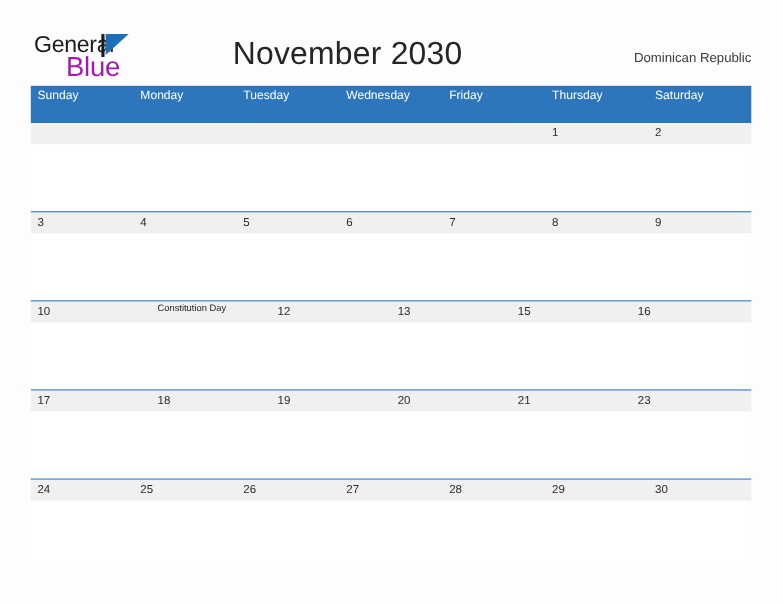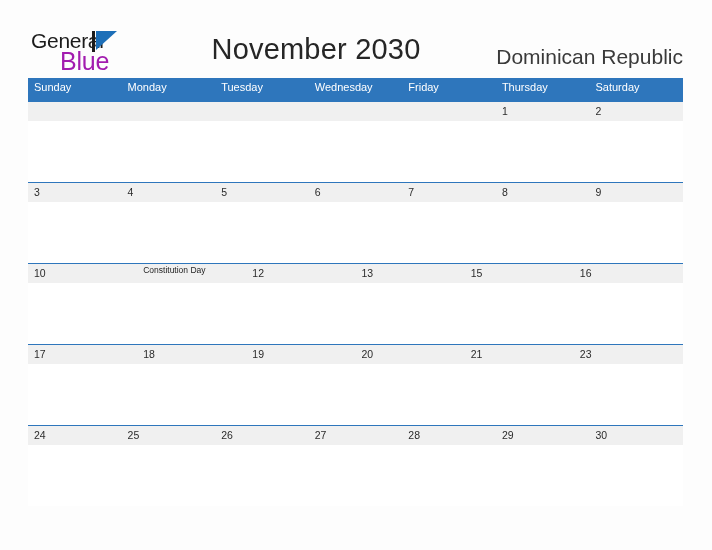--- a/index.html
+++ b/index.html
@@ -79,37 +79,37 @@
     font-size: 29px;
     font-weight: normal;
     color: #262626;
     letter-spacing: 0.2px;
   }
 
   .country {
     position: absolute;
     right: 29px;
     top: 45px;
-    font-size: 21px;
+    font-size: 12px;
     color: #3a3a3a;
     text-align: right;
   }
 
   
   .calendar {
     position: absolute;
     left: 28px;
     top: 78px;
     width: 655px;
   }
 
   .weekdays {
     display: flex;
     background: #2e76bc;
-    height: 24px;
+    height: 34px;
   }
   .weekday {
     flex: 1 1 0;
     color: #ffffff;
     font-size: 11px;
     line-height: 18px;
     padding-left: 6px;
     box-sizing: border-box;
     white-space: nowrap;
     overflow: hidden;

